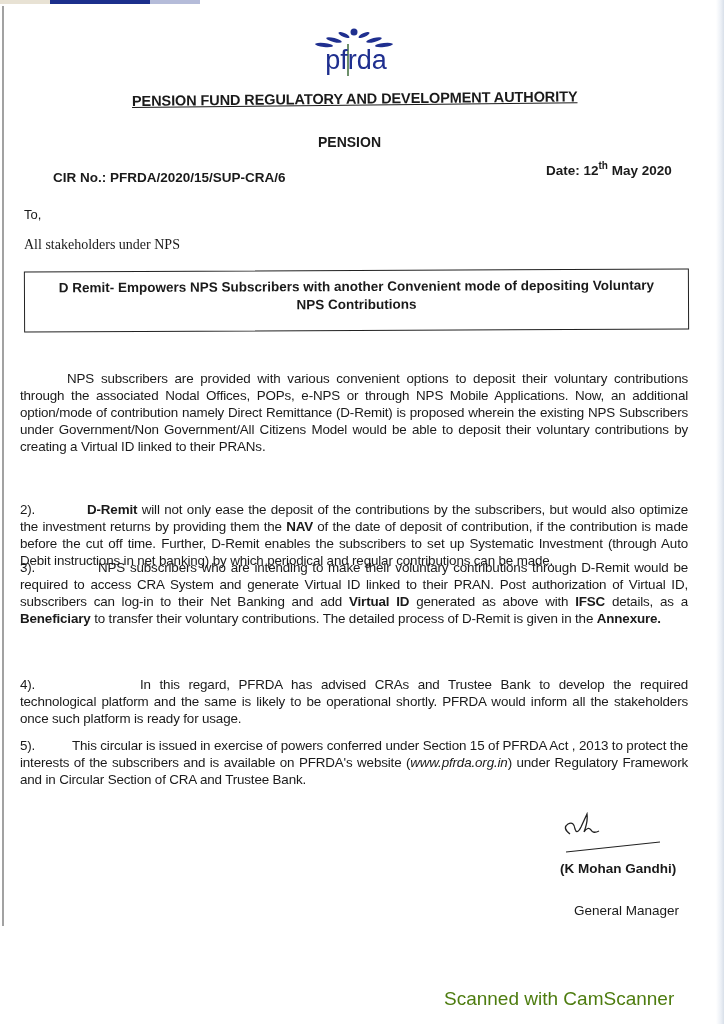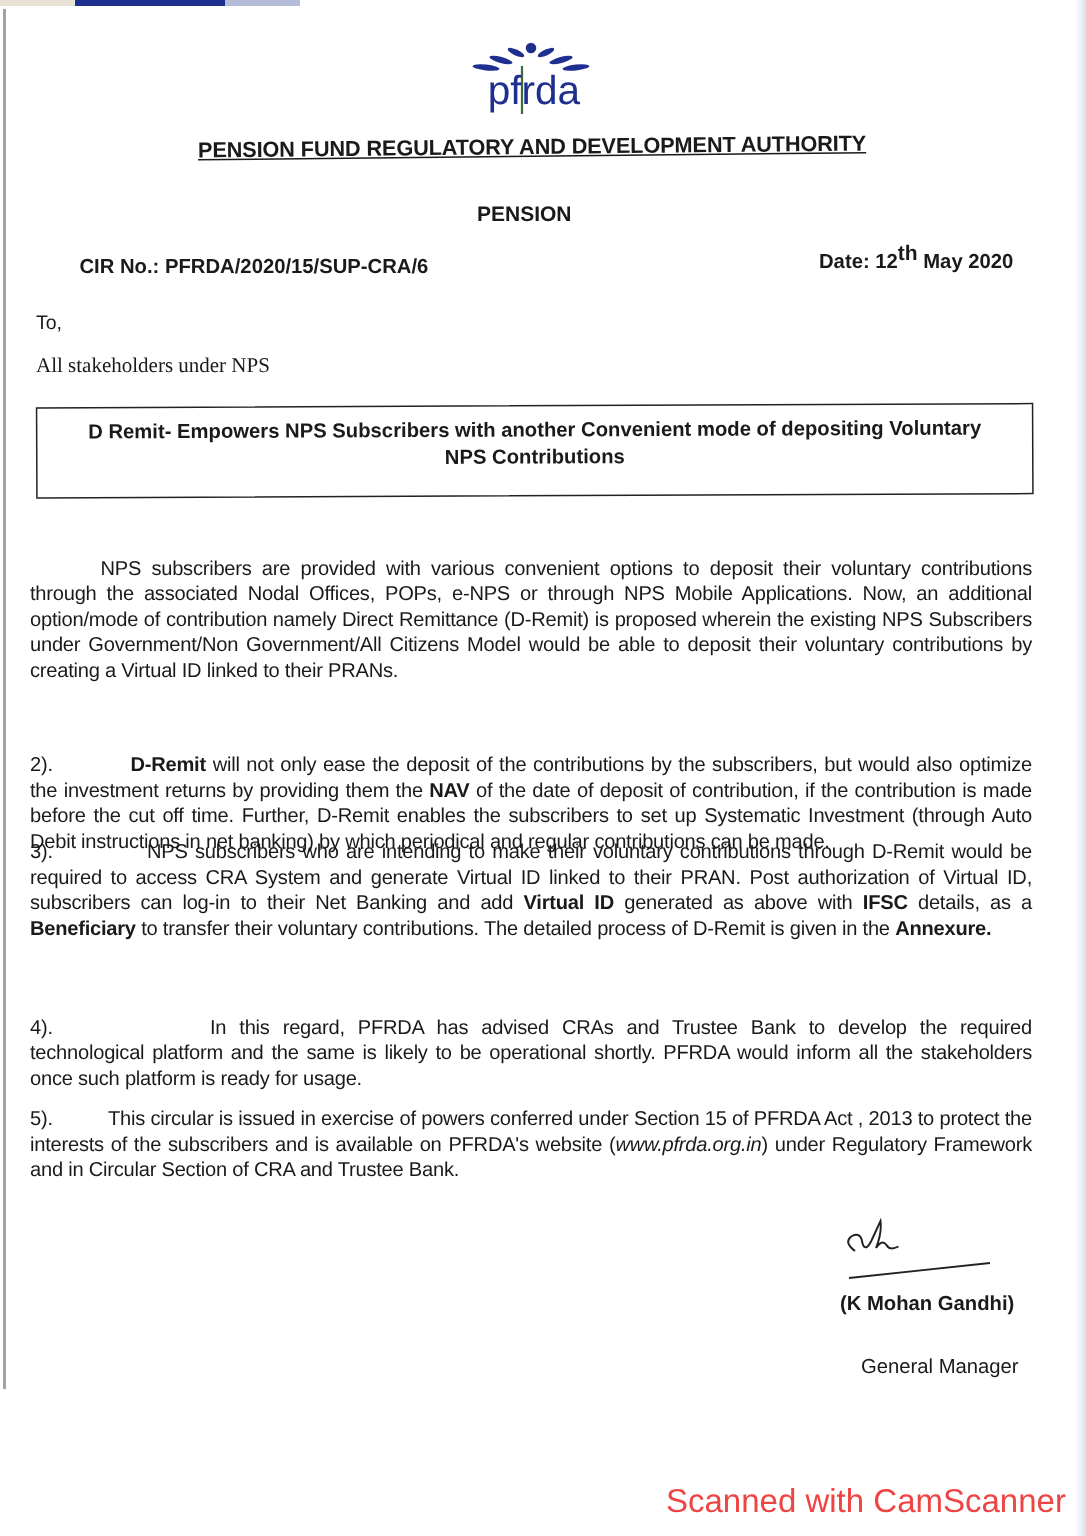--- a/index.html
+++ b/index.html
@@ -17,21 +17,21 @@
     background: linear-gradient(90deg, #ffffff, #ecf0f6 60%, #d8dfe9); }
   .logo { position: absolute; left: 292px; top: 24px; width: 130px; height: 56px; }
   .abs { position: absolute; white-space: nowrap; }
   .org-title {
     left: 132px; top: 93px; font-size: 14.5px; font-weight: bold; text-decoration: underline;
     transform: rotate(-0.6deg); transform-origin: left center; letter-spacing: -0.1px;
   }
   .circ-label { left: 318px; top: 134px; font-size: 14px; font-weight: bold; }
   .cir-no { left: 24px; top: 170px; font-size: 13.5px; font-weight: bold; margin-left: 29px; }
   .date { left: 546px; top: 160px; font-size: 13.5px; font-weight: bold; }
-  .date sup { font-size: 14px; }
+  .date sup { font-size: 10px; }
   .to { left: 24px; top: 207px; font-size: 13px; }
   .stake { left: 24px; top: 237px; font-size: 14px; font-family: Liberation Serif, serif; }
   .subject-box {
     position: absolute; left: 24px; top: 270px; width: 665px; height: 61px;
     border: 1.5px solid #222; box-sizing: border-box; transform: rotate(-0.25deg);
     text-align: center; font-weight: bold; font-size: 13.5px; line-height: 18px; padding-top: 7px;
   }
   .para {
     position: absolute; left: 20px; width: 668px; font-size: 13.4px; line-height: 16.9px;
     text-align: justify; letter-spacing: -0.15px;
@@ -43,21 +43,21 @@
   .p5 { top: 738px; }
   .num { display: inline-block; }
   .p2 .num { width: 67px; }
   .p3 .num { width: 78px; }
   .p4 .num { width: 120px; }
   .p5 .num { width: 52px; }
   b { font-weight: bold; }
   .signature { position: absolute; left: 560px; top: 812px; width: 110px; height: 45px; }
   .sig-name { left: 560px; top: 861px; font-size: 13.5px; font-weight: bold; }
   .sig-title { left: 574px; top: 903px; font-size: 13.5px; }
-  .watermark { left: 444px; top: 988px; font-size: 22px; color: #ef4444; }
+  .watermark { left: 444px; top: 988px; font-size: 19px; color: #4d7c0f; }
 </style>
 </head>
 <body>
 
 <div class="top-edge"></div>
 <div class="left-edge"></div>
 <div class="right-edge"></div>
 
 <svg class="logo" viewBox="0 0 130 56">
   <g fill="#1f2f8f">

